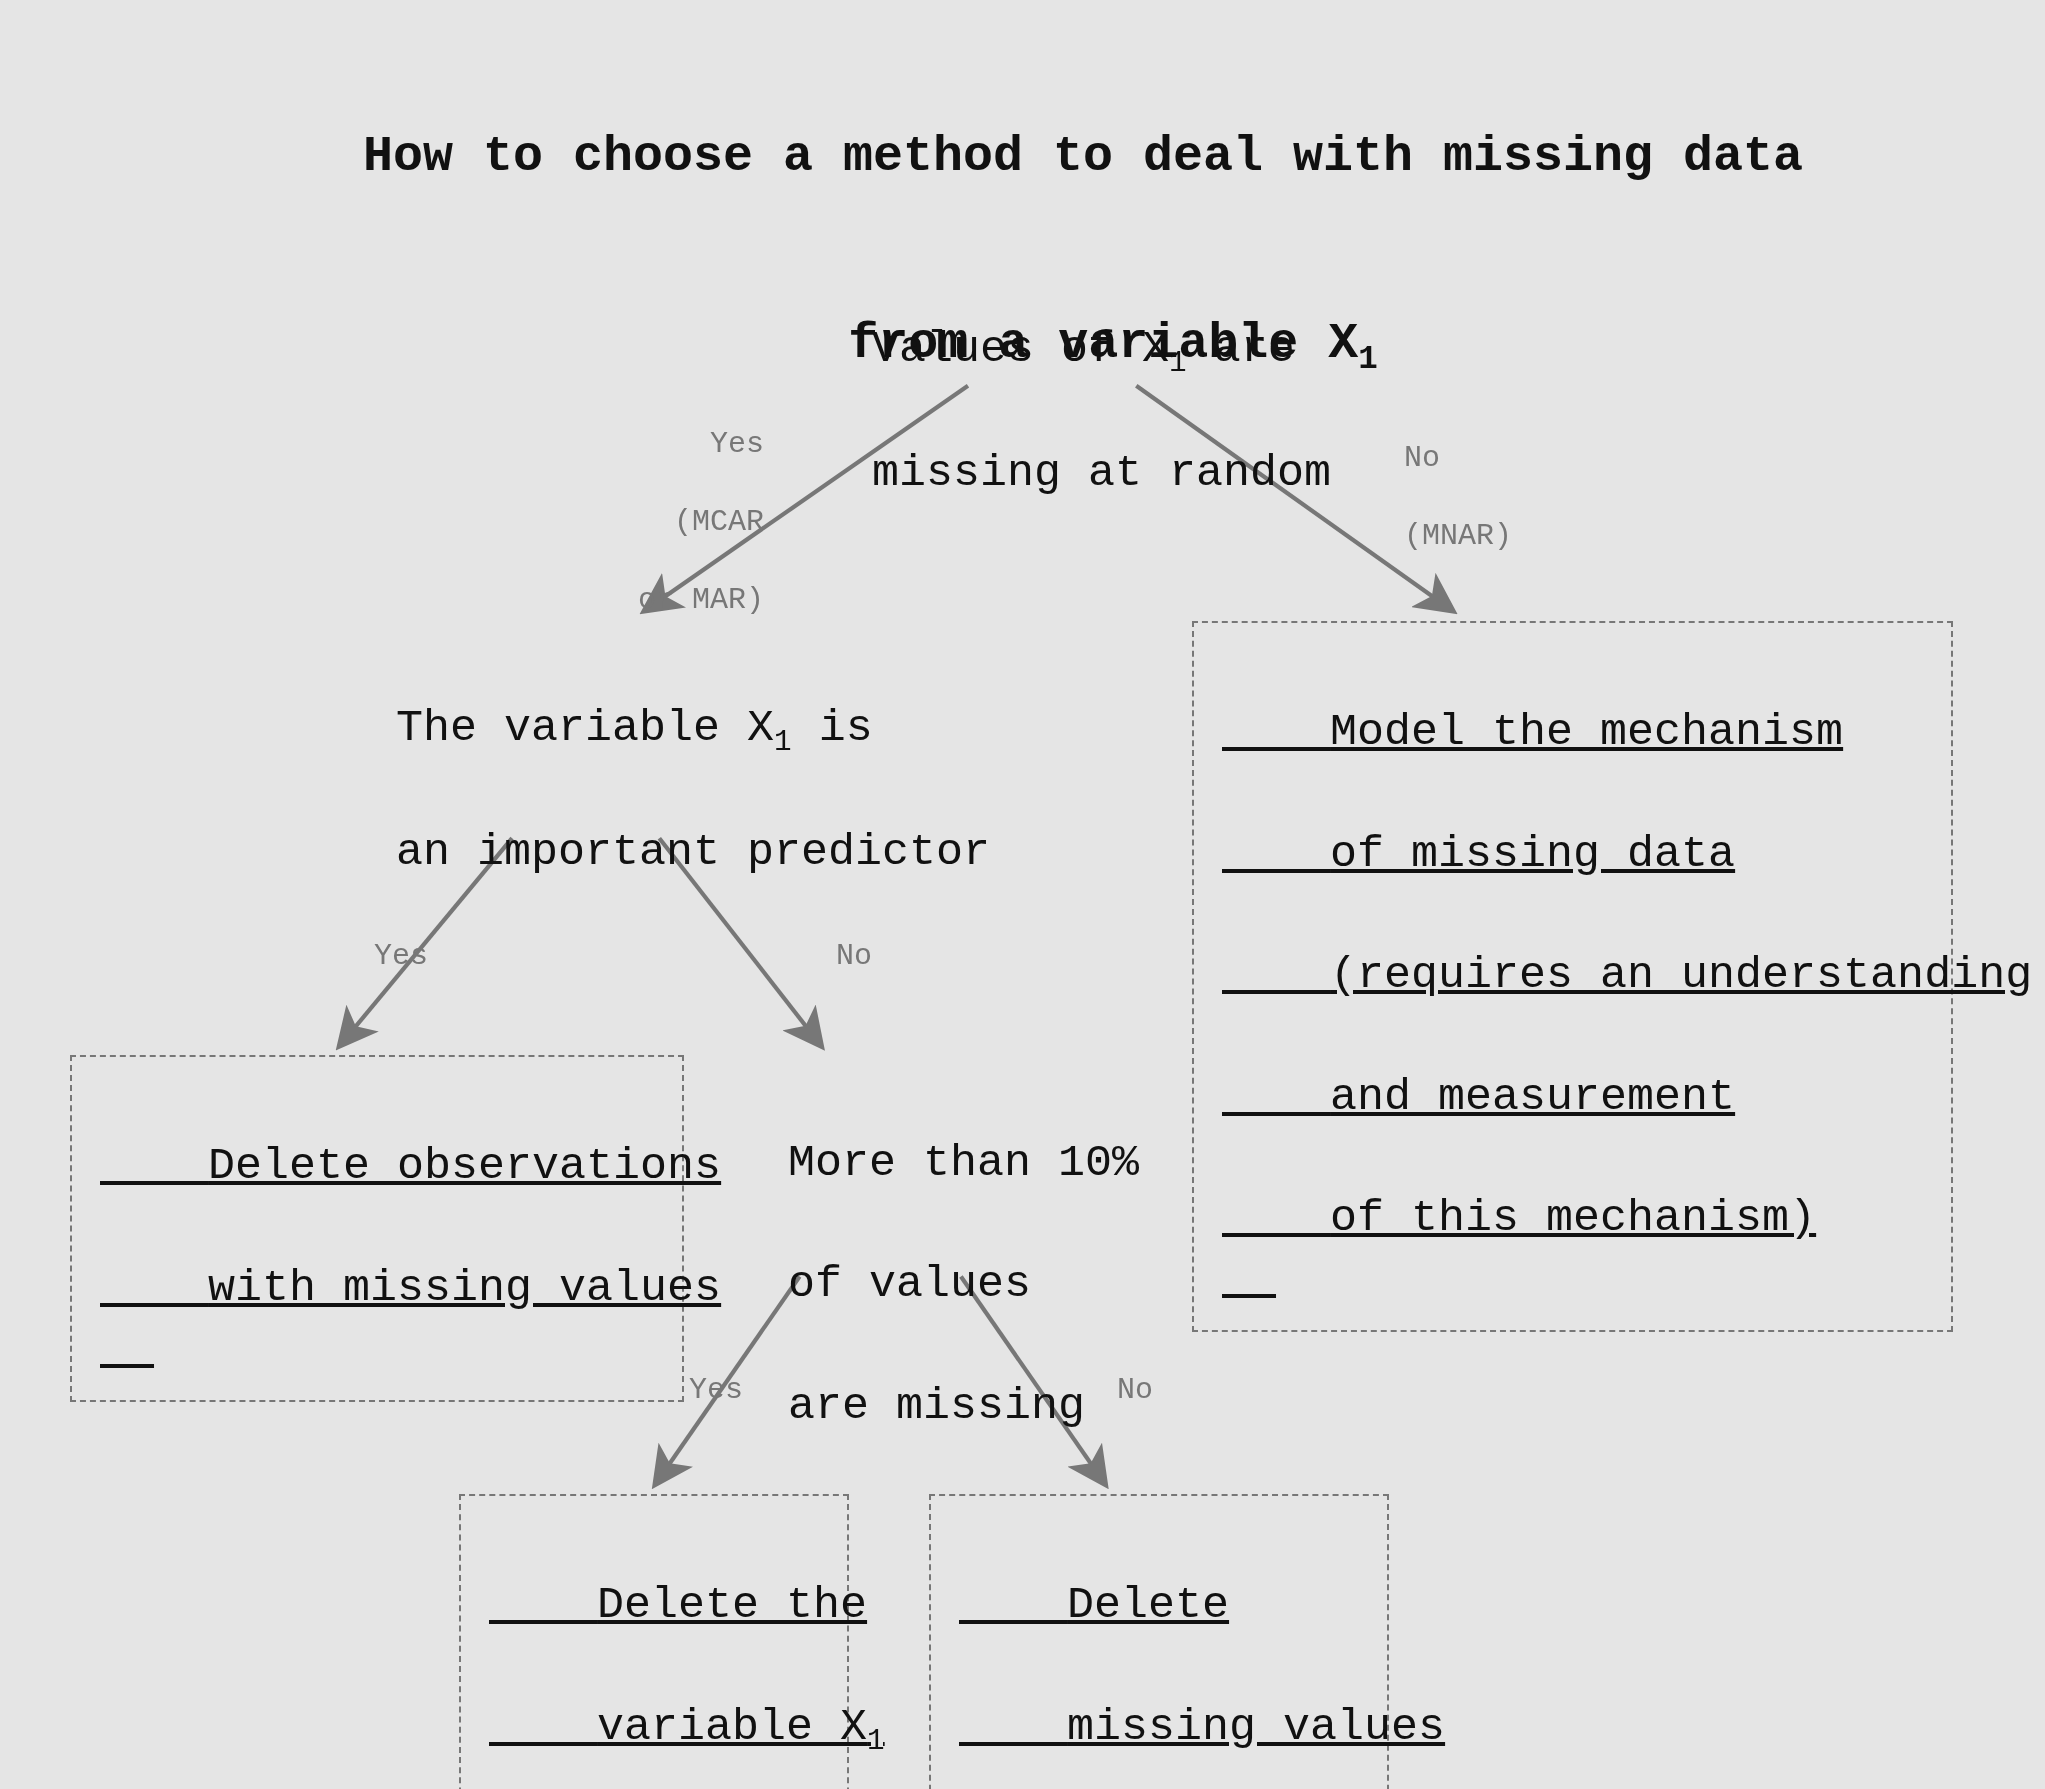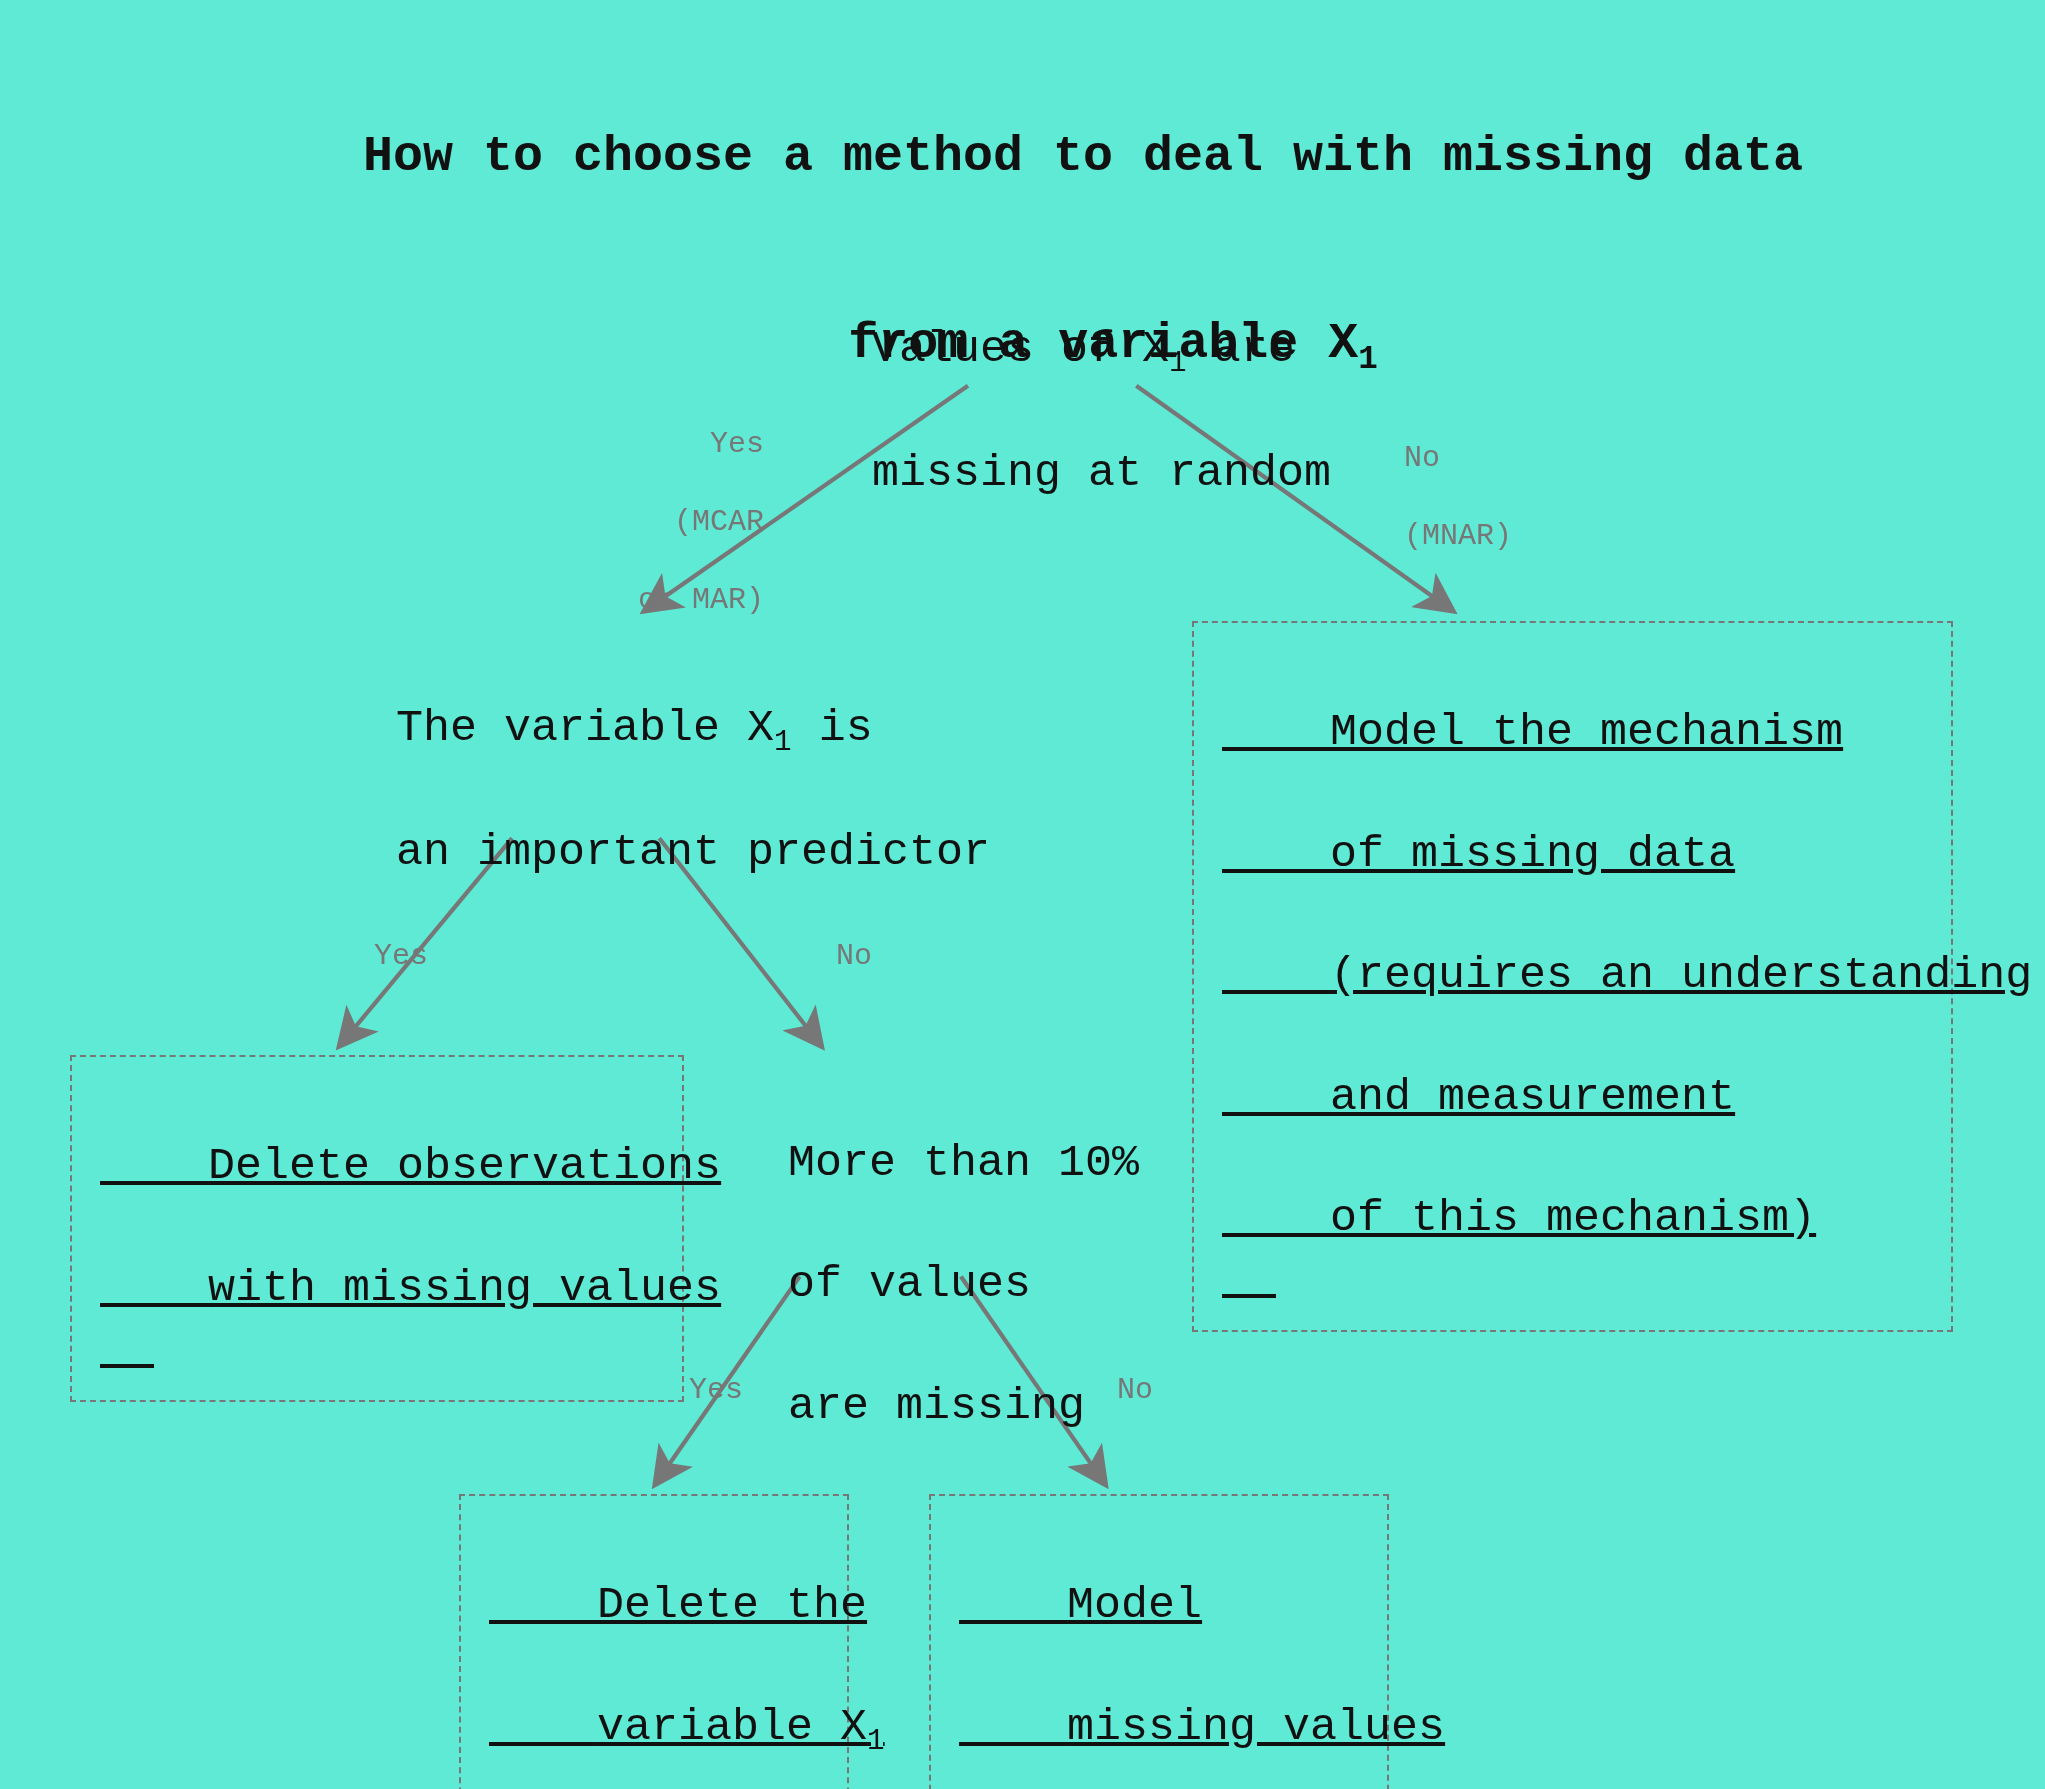--- a/index.html
+++ b/index.html
@@ -5,21 +5,21 @@
   html, body {
     margin: 0;
     padding: 0;
     background: #fff;
     font-family: "Courier New", Courier, monospace;
   }
   .canvas {
     position: relative;
     width: 2046px;
     height: 1790px;
-    background: #5eead4;
+    background: #e5e5e5;
   }
   .title {
     position: absolute;
     left: 0;
     width: 2046px;
     text-align: center;
     font-weight: bold;
     color: #111;
     font-size: 50px;
     line-height: 1.25;
@@ -140,18 +140,18 @@
   <div class="edge-label" style="left:1045px; top:1332px; width:98px; text-align:left;">
     <span>No</span>
   </div>
 
   <div class="node leaf" style="left:459px; top:1494px; width:330px;">
     <span>Delete the</span><br>
     <span>variable X</span><span class="sub">1</span>
   </div>
 
   <div class="node leaf" style="left:929px; top:1494px; width:400px;">
-    <span>Model</span><br>
+    <span>Delete</span><br>
     <span>missing values</span>
   </div>
 
 </div>
 
 
 </body></html>

